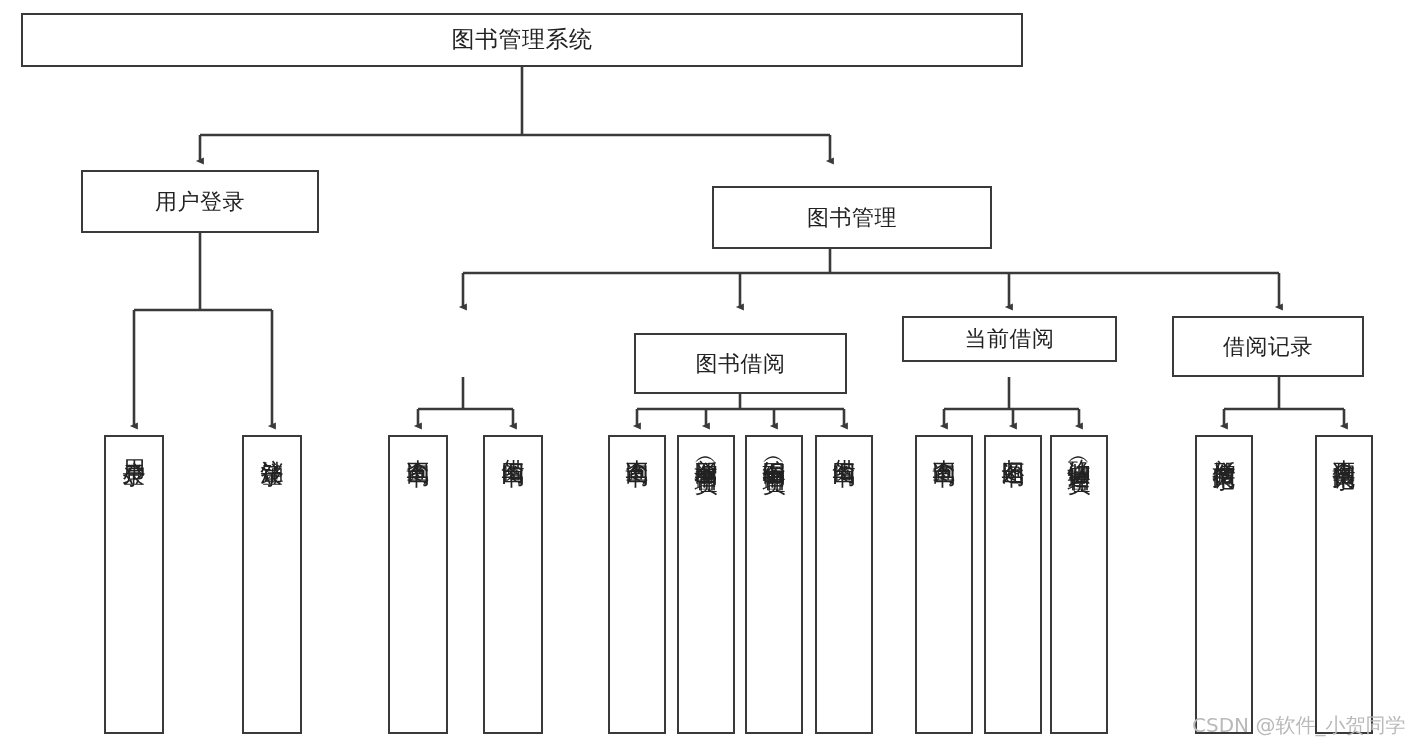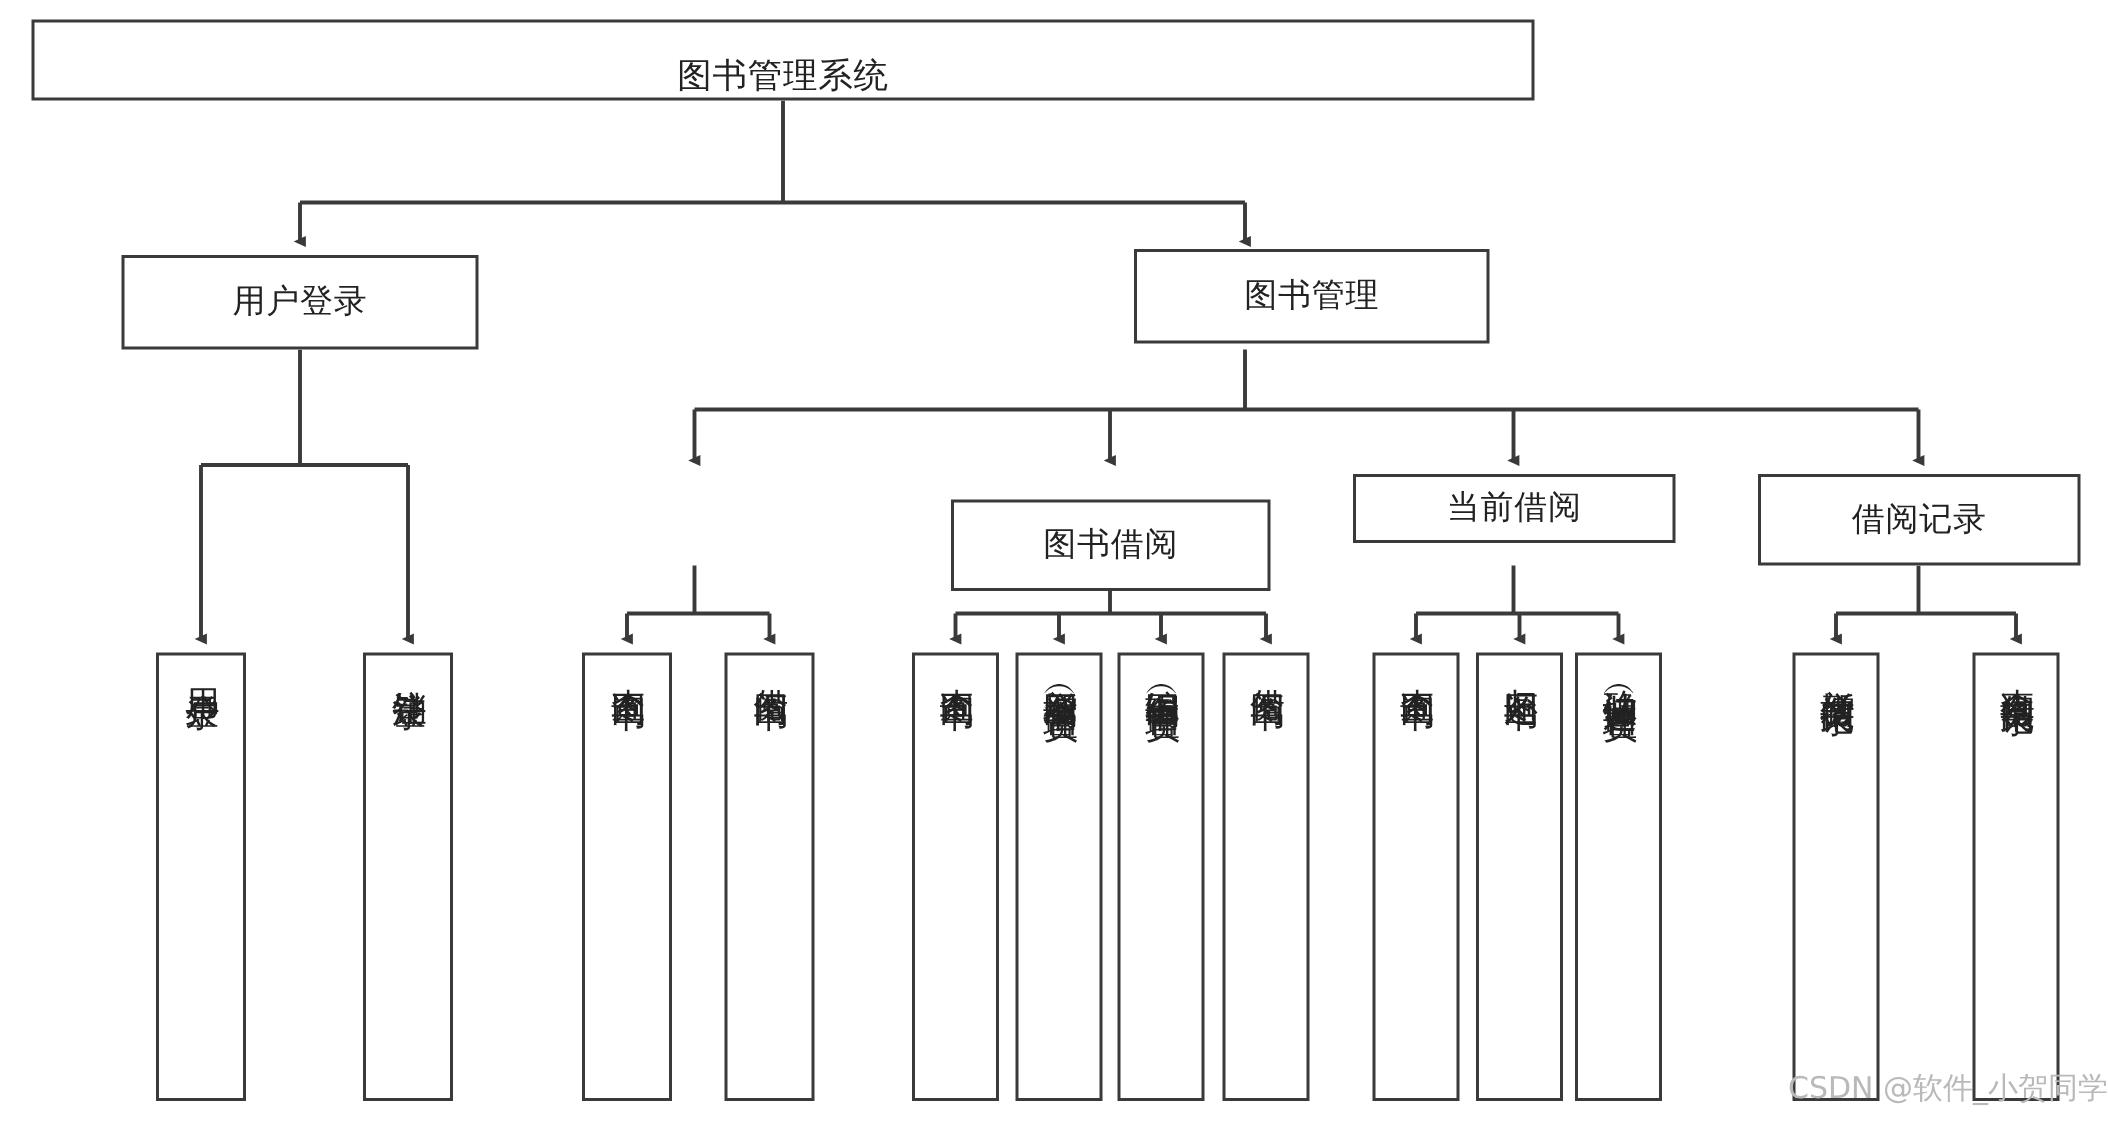--- a/index.html
+++ b/index.html
@@ -118,38 +118,38 @@
       <path d="M1013,409 L1013,426" marker-end="url(#arrowhead)"></path>
       <path d="M1079,409 L1079,426" marker-end="url(#arrowhead)"></path>
 
       <path d="M1279,377 L1279,409"></path>
       <path d="M1224,409 L1344,409"></path>
       <path d="M1224,409 L1224,426" marker-end="url(#arrowhead)"></path>
       <path d="M1344,409 L1344,426" marker-end="url(#arrowhead)"></path>
     </g>
   </svg>
 
-  <div class="node horizontal root" style="left:21px; top:13px; width:1002px; height:54px;align-items:flex-end;">
+  <div class="node horizontal root" style="left:21px; top:13px; width:1002px; height:54px;">
     <span class="node-label">图书管理系统</span>
   </div>
 
   <div class="node horizontal" style="left:81px; top:170px; width:238px; height:63px;">
     <span class="node-label">用户登录</span>
   </div>
-  <div class="node horizontal" style="left:712px; top:166px; width:237px; height:63px;margin-left:44px;">
+  <div class="node horizontal" style="left:712px; top:186px; width:280px; height:63px;">
     <span class="node-label">图书管理</span>
   </div>
 
   <div class="node horizontal" style="left:634px; top:316px; width:213px; height:61px;margin-top:17px;">
     <span class="node-label">图书借阅</span>
   </div>
   <div class="node horizontal" style="left:902px; top:316px; width:215px; height:46px;">
     <span class="node-label">当前借阅</span>
   </div>
-  <div class="node horizontal" style="left:1172px; top:316px; width:215px; height:61px;">
+  <div class="node horizontal" style="left:1172px; top:316px; width:192px; height:61px;">
     <span class="node-label">借阅记录</span>
   </div>
 
   <div class="node vertical" style="left:104px; top:435px; width:60px; height:299px;">
     <span class="node-label">用户登录</span>
   </div>
   <div class="node vertical" style="left:242px; top:435px; width:60px; height:299px;">
     <span class="node-label">注销登录</span>
   </div>
 

